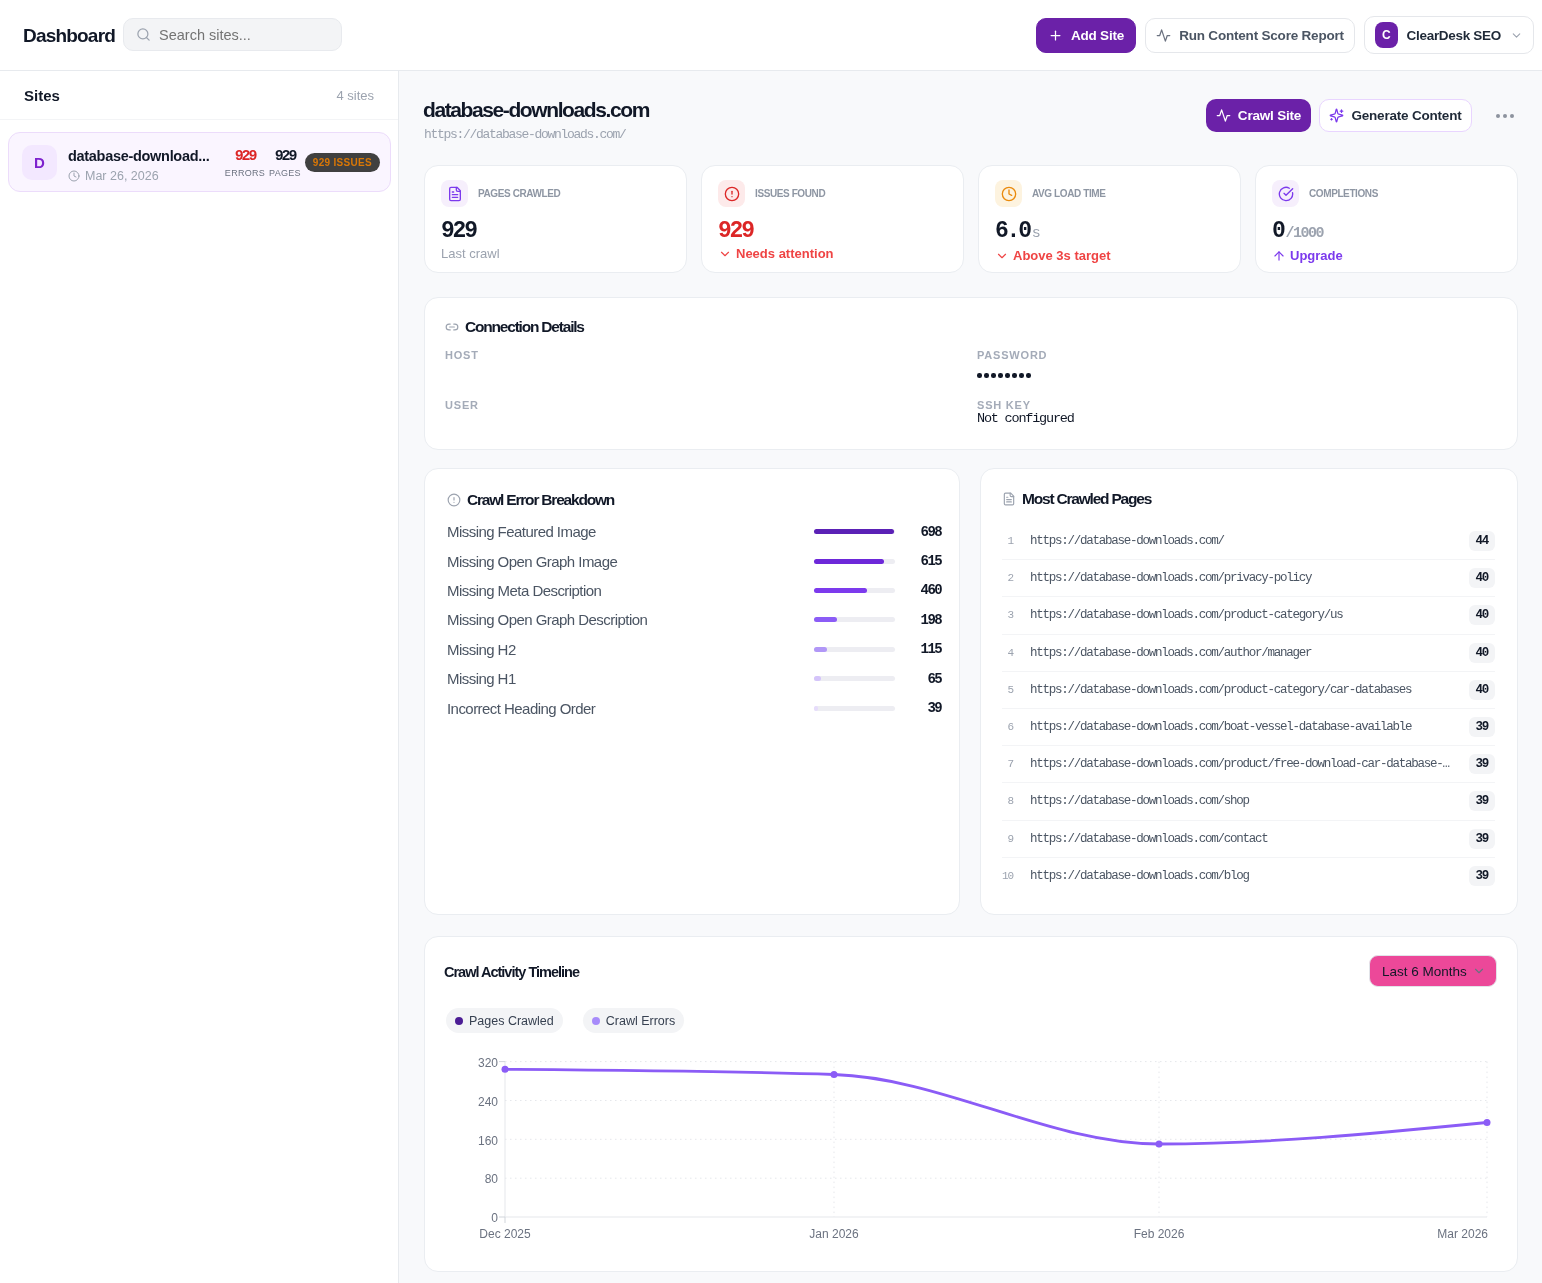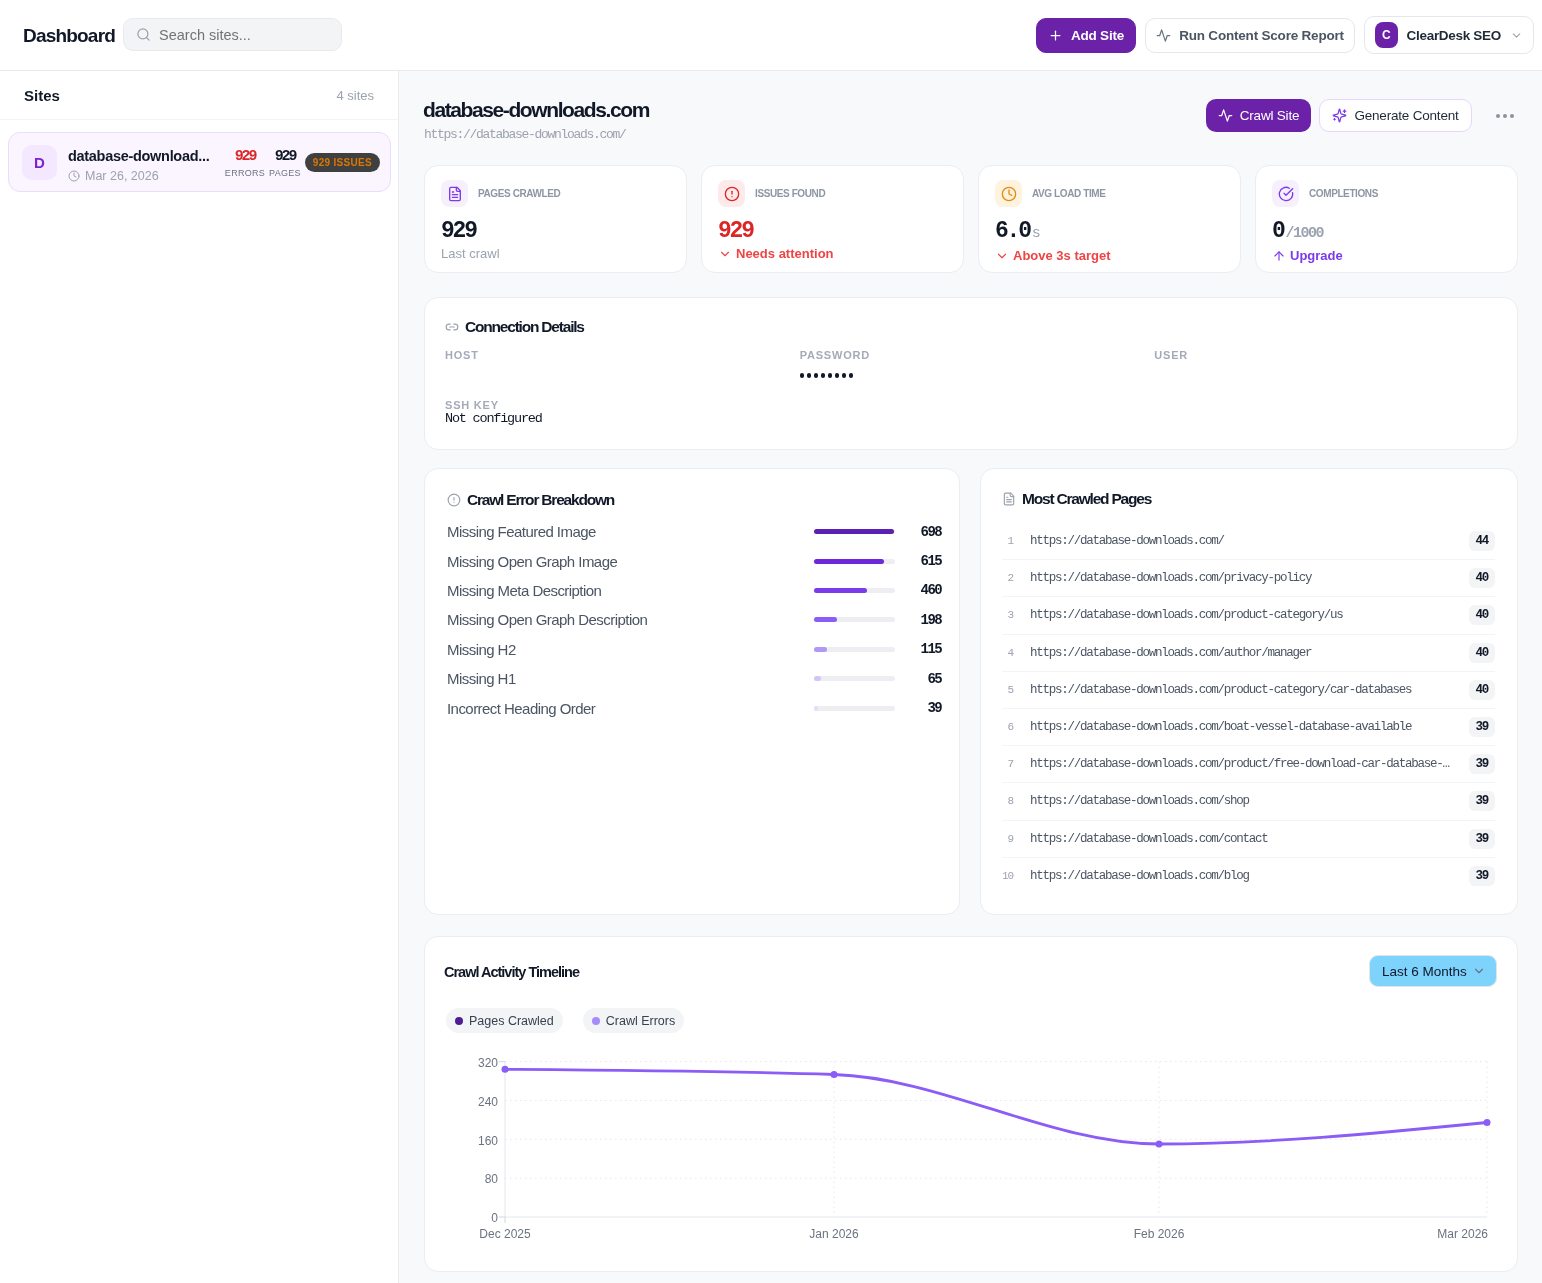--- a/index.html
+++ b/index.html
@@ -36,21 +36,21 @@
 .site-stat .num { font-family:"Liberation Mono", monospace; font-size:15px; line-height:15px; letter-spacing:-2.2px; font-weight:700; color:#111827; }
 .site-stat .lbl { font-size:9px; color:#6b7280; letter-spacing:0.3px; margin-top:4px; }
 .site-stat .num.red { color:#dc2626; }
 .badge-issues { position:absolute; right:10px; top:20px; background:#404040; color:#d97706; font-size:10px; font-weight:700; letter-spacing:0.3px; border-radius:999px; padding:4px 8px; }
 
 
 .main { position:absolute; left:0; top:0; width:1542px; height:1283px; pointer-events:none; }
 .m-title { position:absolute; left:423px; top:99px; font-size:21px; line-height:21px; font-weight:700; color:#111827; letter-spacing:-1.4px; }
 .m-url { position:absolute; left:424px; top:127px; color:#9ca3af; }
 .m-actions { position:absolute; right:24px; top:99px; display:flex; align-items:center; gap:8px; }
-.btn-sm { height:33px; border-radius:10px; font-size:13.5px; font-weight:400; display:inline-flex; align-items:center; justify-content:center; gap:7px; letter-spacing:-0.2px; }
+.btn-sm { height:33px; border-radius:10px; font-size:13.5px; font-weight:700; display:inline-flex; align-items:center; justify-content:center; gap:7px; letter-spacing:-0.2px; }
 .crawl-btn { background:#6b21a8; color:#fff; width:105px; }
 .gen-btn { background:#fff; color:#1f2937; border:1px solid #e9d5ff; width:153px; }
 .dots { display:flex; gap:3px; margin-left:16px; margin-right:4px; } .dots i { width:4px; height:4px; border-radius:50%; background:#8d939e; }
 
 .card { position:absolute; background:#fff; border:1px solid #eaedf1; border-radius:14px; }
 
 
 .stat { height:108px; top:165px; width:263px; padding:14px 16px; }
 .stat-head { display:flex; align-items:center; gap:10px; }
 .icon-box { width:27px; height:27px; border-radius:8px; display:flex; align-items:center; justify-content:center; }
@@ -59,21 +59,21 @@
 .stat-sub { margin-top:3px; font-size:13px; color:#9ca3af; display:flex; align-items:center; gap:4px; }
 .red { color:#dc2626; }
 .sub-red { color:#ef4444; font-weight:600; }
 .sub-purple { color:#7c3aed; font-weight:700; }
 
 
 .sec-head { display:flex; align-items:center; gap:6px; font-size:15.5px; line-height:15px; font-weight:700; color:#111827; letter-spacing:-1.2px; }
 
 
 #conn { left:424px; top:297px; width:1094px; height:153px; padding:21px 20px 0 20px; }
-.conn-grid { display:grid; grid-template-columns:1fr 1fr 1fr; column-gap:12px; row-gap:17px; margin-top:15px; }
+.conn-grid { display:grid; grid-template-columns:1fr 1fr; column-gap:12px; row-gap:17px; margin-top:15px; }
 .f-lbl { font-size:11px; font-weight:700; color:#a4abb8; letter-spacing:0.8px; }
 .pwd { width:4.5px; height:4.5px; border-radius:50%; background:#111827; }
 .f-val { margin-top:0; font-family:"Liberation Mono", monospace; font-size:13.5px; letter-spacing:-1.2px; color:#111827; height:21px; }
 
 
 #breakdown { left:424px; top:468px; width:536px; height:447px; padding:23px 18px 8px 22px; }
 .row-err { display:flex; align-items:center; height:29.4px; }
 .err-lbl { font-size:15px; letter-spacing:-0.55px; color:#4b5563; flex:1 1 auto; }
 .err-bar { width:81px; height:5px; border-radius:2.5px; background:#ededf2; position:relative; margin-right:16px; flex:0 0 auto; }
 .err-bar i { position:absolute; left:0; top:0; bottom:0; border-radius:2.5px; }
@@ -84,21 +84,21 @@
 .mc-row { display:flex; align-items:center; height:37.2px; border-bottom:1px solid #f3f4f6; }
 .mc-row:last-child { border-bottom:none; }
 .mc-row:last-child { border-bottom:none; }
 .mc-n { width:11px; text-align:right; font-family:"Liberation Mono", monospace; font-size:11px; letter-spacing:-1.1px; color:#9ca3af; flex:0 0 auto; }
 .mc-url { flex:1 1 auto; font-family:"Liberation Mono", monospace; font-size:12.5px; letter-spacing:-1.25px; color:#4b5563; white-space:nowrap; overflow:hidden; margin-left:17px; }
 .mc-cnt { flex:0 0 auto; background:#f3f4f6; border-radius:6px; font-family:"Liberation Mono", monospace; font-size:12.5px; letter-spacing:-1.25px; font-weight:700; color:#111827; padding:3px 7px 3px 6px; }
 
 
 #timeline { left:424px; top:936px; width:1094px; height:336px; }
 .tl-title { position:absolute; left:19px; top:27px; font-size:14.5px; font-weight:700; letter-spacing:-1.0px; }
-.tl-drop { position:absolute; right:20px; top:18px; width:128px; height:32px; border:1px solid #e1e4e9; border-radius:9px; background:#7dd3fc; display:flex; align-items:center; justify-content:space-between; padding:0 10px 0 12px; font-size:13.5px; color:#111827; }
+.tl-drop { position:absolute; right:20px; top:18px; width:128px; height:32px; border:1px solid #e1e4e9; border-radius:9px; background:#ec4899; display:flex; align-items:center; justify-content:space-between; padding:0 10px 0 12px; font-size:13.5px; color:#111827; }
 .legend { position:absolute; left:21px; top:71px; display:flex; gap:20px; }
 .pill { display:inline-flex; align-items:center; gap:6px; height:25px; background:#f3f4f6; border-radius:999px; padding:0 9px; font-size:12.5px; color:#374151; }
 .dot { width:8px; height:8px; border-radius:50%; }
 </style>
 </head>
 <body>
 
 <div class="topbar">
   <div class="tb-title">Dashboard</div>
   <div class="search">

